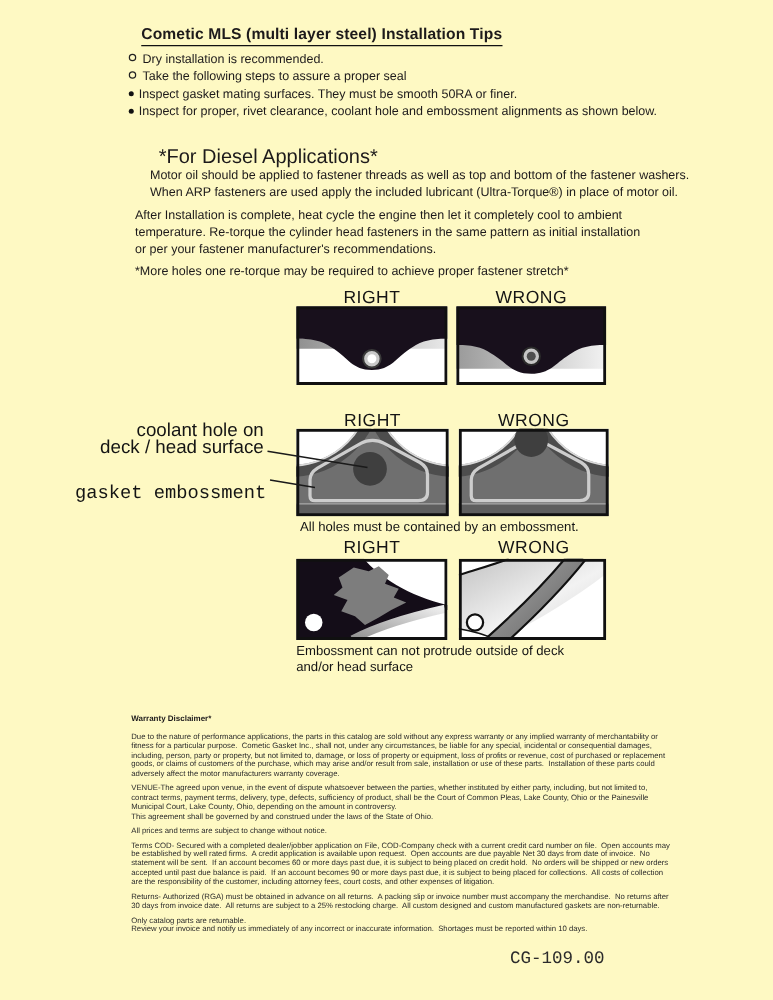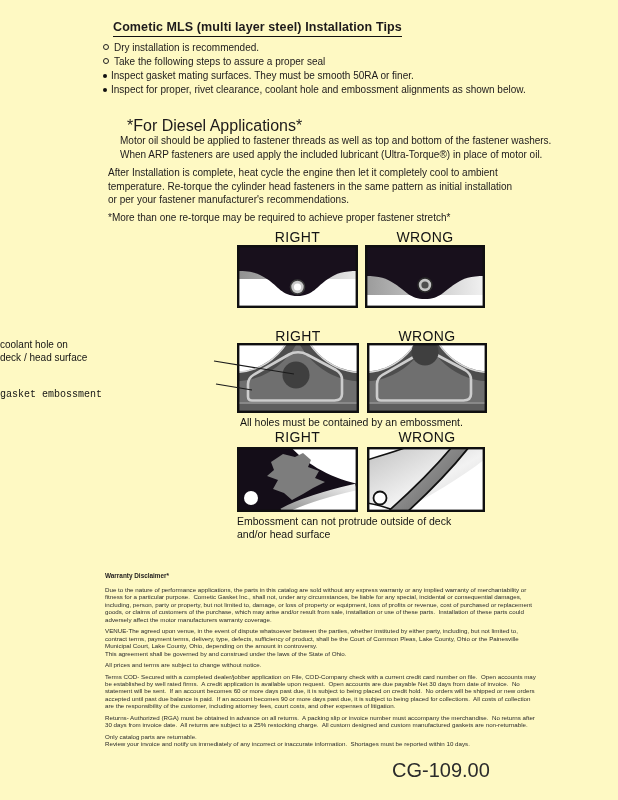--- a/index.html
+++ b/index.html
@@ -20,28 +20,28 @@
   
   .diesel-head{left:108px;top:117px;font-size:16px;font-weight:normal;margin-left:19px;}
   .body-p{font-size:10px;line-height:13.5px;white-space:pre-line;width:500px;}
   .p1{left:108px;top:134px;margin-left:12px;}
   .p2{left:108px;top:166px;}
   .p3{left:108px;top:211px;}
   
   .rw{font-size:14px;letter-spacing:.4px;color:#141414;text-align:center;width:121px;}
   .caption{font-size:10.5px;line-height:12.5px;color:#141414;white-space:pre-line;}
   .fig{position:absolute;display:block;}
-  .annot{font-size:10px;line-height:13px;white-space:pre-line;color:#141414;}
+  .annot{font-size:15px;line-height:13px;text-align:right;white-space:pre-line;color:#141414;}
   .overlay{left:0;top:0;pointer-events:none;}
   
   .legal{left:105px;top:572px;width:525px;}
   .legal-head{font-size:6.4px;font-weight:bold;margin:0 0 7px 0;}
   .legal p{font-size:6.2px;line-height:7.45px;margin:0 0 4px 0;white-space:pre-wrap;color:#2a2a2a;}
   
-  .code{left:392px;top:759px;font-size:20px;color:#2b2b2b;}
+  .code{left:408px;top:759px;font-size:14px;color:#2b2b2b;font-family:Liberation Mono, monospace;}
 </style>
 </head>
 <body>
 
 <div class="page">
 
   <div class="abs title">Cometic MLS (multi layer steel) Installation Tips</div>
 
   <div class="abs tips">
     <div class="bullet-row">
@@ -61,21 +61,21 @@
       <span>Inspect for proper, rivet clearance, coolant hole and embossment alignments as shown below.</span>
     </div>
   </div>
 
   <div class="abs diesel-head">*For Diesel Applications*</div>
   <div class="abs body-p p1">Motor oil should be applied to fastener threads as well as top and bottom of the fastener washers.
 When ARP fasteners are used apply the included lubricant (Ultra-Torque®) in place of motor oil.</div>
   <div class="abs body-p p2">After Installation is complete, heat cycle the engine then let it completely cool to ambient
 temperature. Re-torque the cylinder head fasteners in the same pattern as initial installation
 or per your fastener manufacturer's recommendations.</div>
-  <div class="abs body-p p3">*More than one re-torque may be required to achieve proper fastener stretch*</div>
+  <div class="abs body-p p3">*More holes one re-torque may be required to achieve proper fastener stretch*</div>
 
   <div class="abs rw" style="left:237px;top:229px;">RIGHT</div>
   <div class="abs rw" style="left:365px;top:229px;width:120px;">WRONG</div>
 
   <svg class="fig" style="left:237px;top:245px;" width="121" height="63" viewBox="0 0 121 63">
     <defs>
         <linearGradient id="g1r" x1="0" y1="0" x2="1" y2="0">
       <stop offset="0" stop-color="#8f8f8f"></stop>
           <stop offset="1" stop-color="#e9e9e9"></stop>
         </linearGradient>

